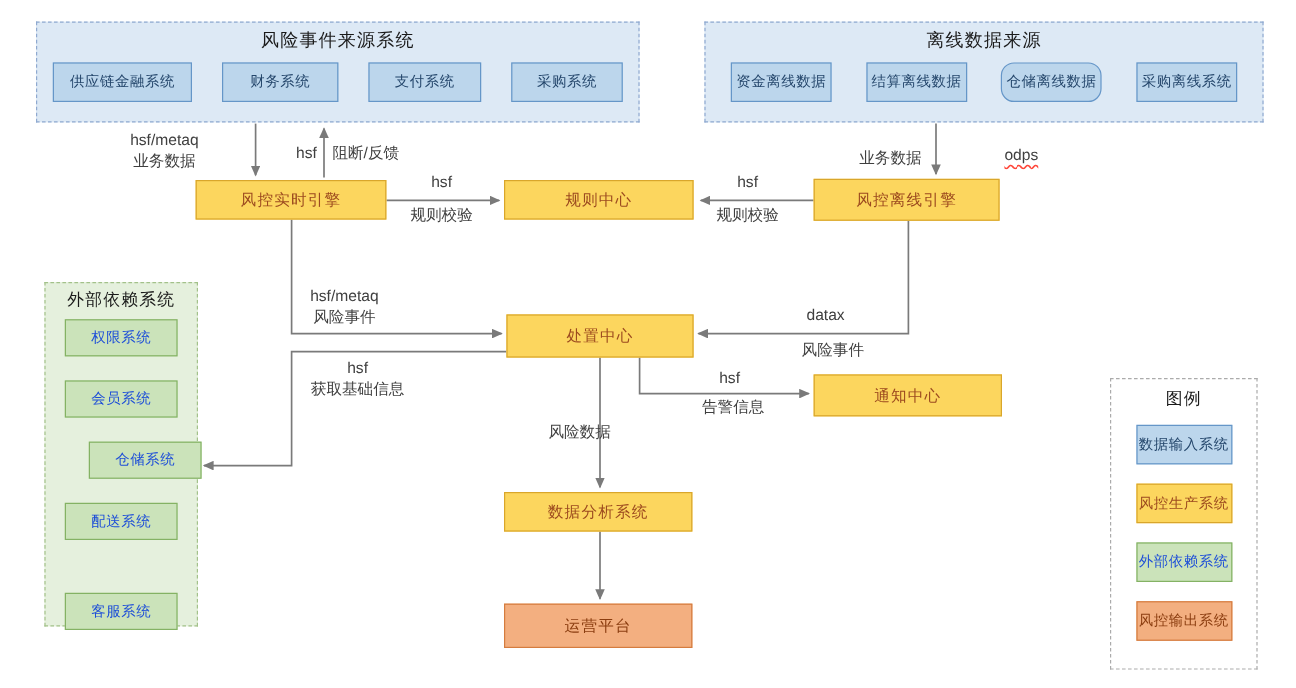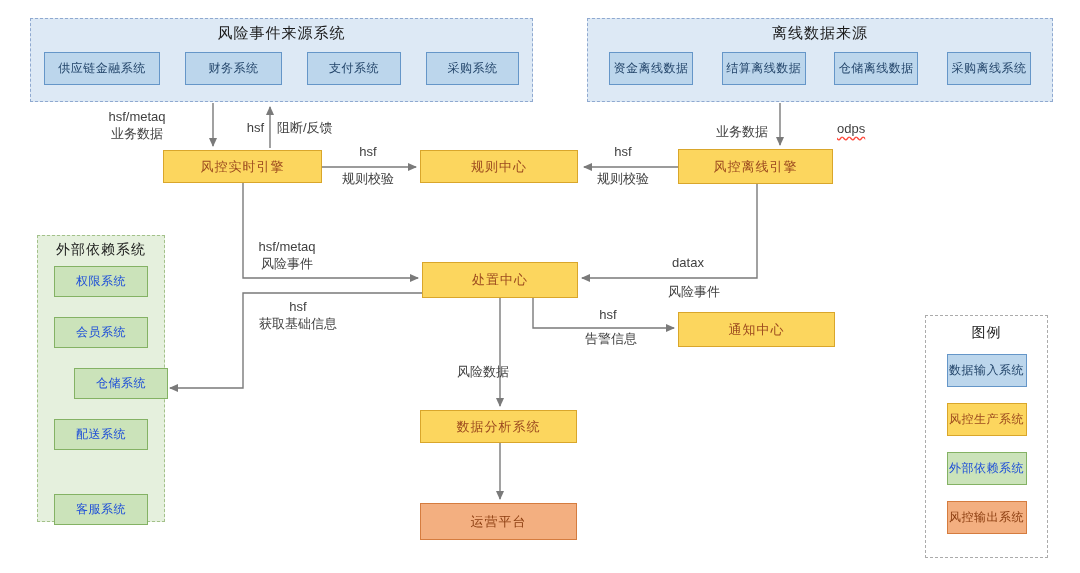--- a/index.html
+++ b/index.html
@@ -65,21 +65,21 @@
       <div class="cell box-blue" style="width:94px;height:33px;">支付系统</div>
       <div class="cell box-blue" style="width:93px;height:33px;">采购系统</div>
     </div>
   </div>
 
   <div class="grp grp-blue" style="left:587px;top:18px;width:466px;height:84px;">
     <div class="grp-title">离线数据来源</div>
     <div class="grp-row" style="padding:9px 21px 0 21px;">
       <div class="cell box-blue" style="width:84px;height:33px;">资金离线数据</div>
       <div class="cell box-blue" style="width:84px;height:33px;">结算离线数据</div>
-      <div class="cell box-blue" style="width:84px;height:33px;">仓储离线数据</div>
+      <div class="cell box-blue" style="width:84px;height:33px;border-radius:11px;">仓储离线数据</div>
       <div class="cell box-blue" style="width:84px;height:33px;">采购离线系统</div>
     </div>
   </div>
 
   <div class="grp grp-green" style="left:37px;top:235px;width:128px;height:287px;">
     <div class="grp-title" style="font-size:14px;">外部依赖系统</div>
     <div class="grp-col">
       <div class="cell box-green" style="width:94px;height:31px;">权限系统</div>
       <div class="cell box-green" style="width:94px;height:31px;">会员系统</div>
       <div class="cell box-green" style="width:94px;height:31px;margin-left:40px;">仓储系统</div>
@@ -120,21 +120,21 @@
     <div>hsf</div>
     <div>获取基础信息</div>
   </div>
 
   <div class="elabel" style="left:662px;top:254px;width:52px;">datax</div>
   <div class="elabel" style="left:662px;top:283px;width:64px;">风险事件</div>
 
   <div class="elabel" style="left:588px;top:306px;width:40px;">hsf</div>
   <div class="elabel" style="left:580px;top:330px;width:62px;">告警信息</div>
 
-  <div class="elabel" style="left:452px;top:351px;width:62px;margin-top:12px;">风险数据</div>
+  <div class="elabel" style="left:452px;top:351px;width:62px;">风险数据</div>
 
   <div class="grp grp-white" style="left:925px;top:315px;width:123px;height:243px;">
     <div class="grp-title" style="font-size:14px;padding-top:8px;">图例</div>
     <div class="legend-col">
       <div class="cell box-blue" style="width:80px;height:33px;">数据输入系统</div>
       <div class="cell box-yellow" style="width:80px;height:33px;">风控生产系统</div>
       <div class="cell box-green" style="width:80px;height:33px;">外部依赖系统</div>
       <div class="cell box-orange" style="width:80px;height:33px;">风控输出系统</div>
     </div>
   </div>

